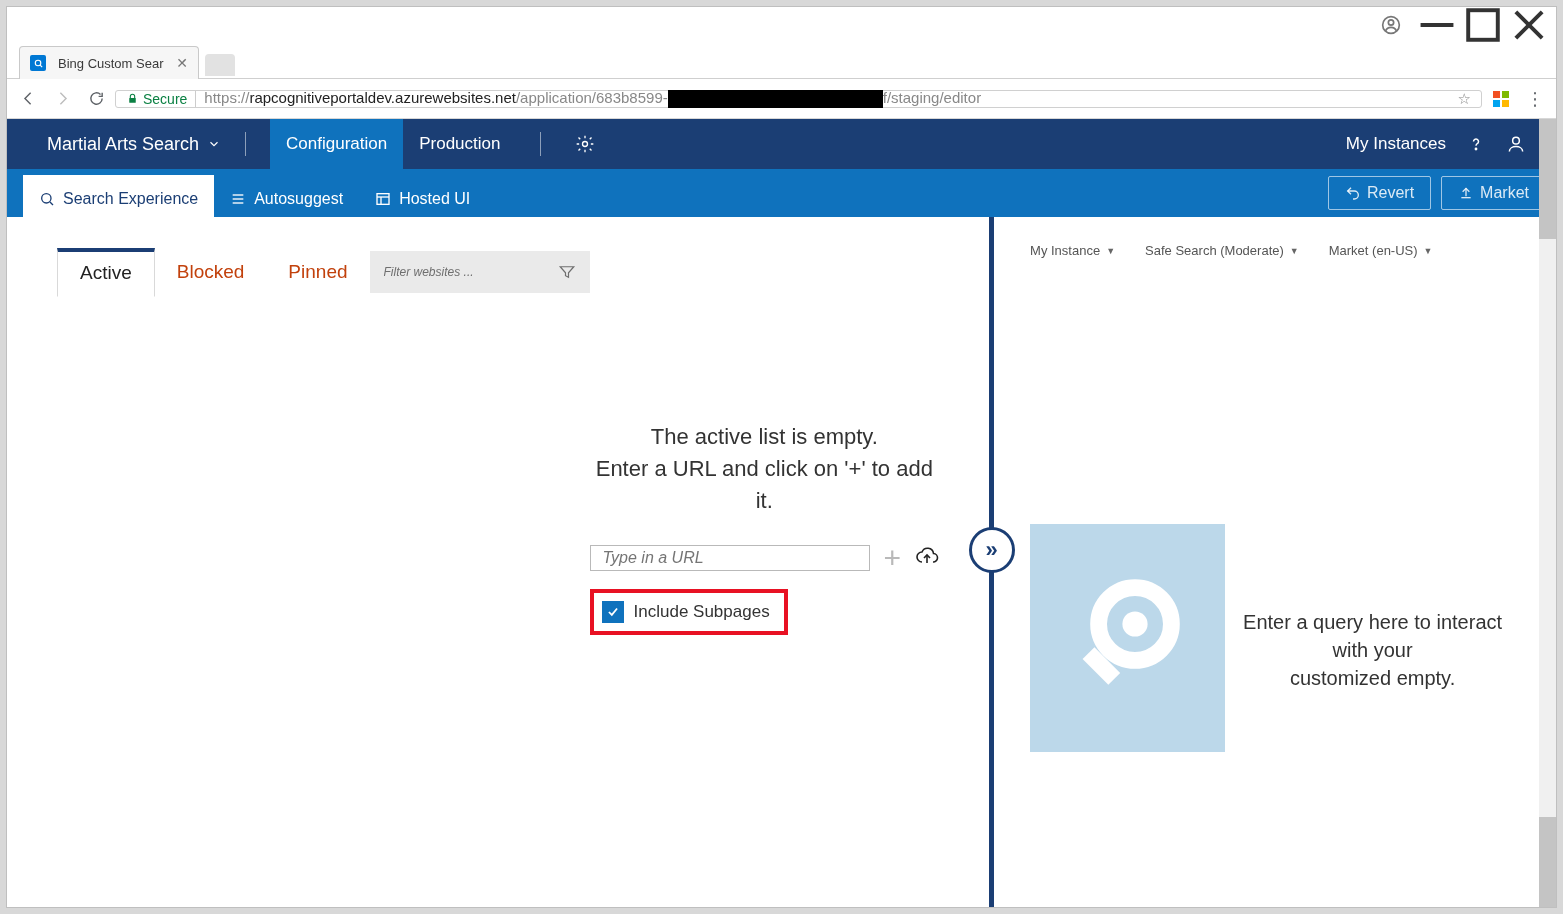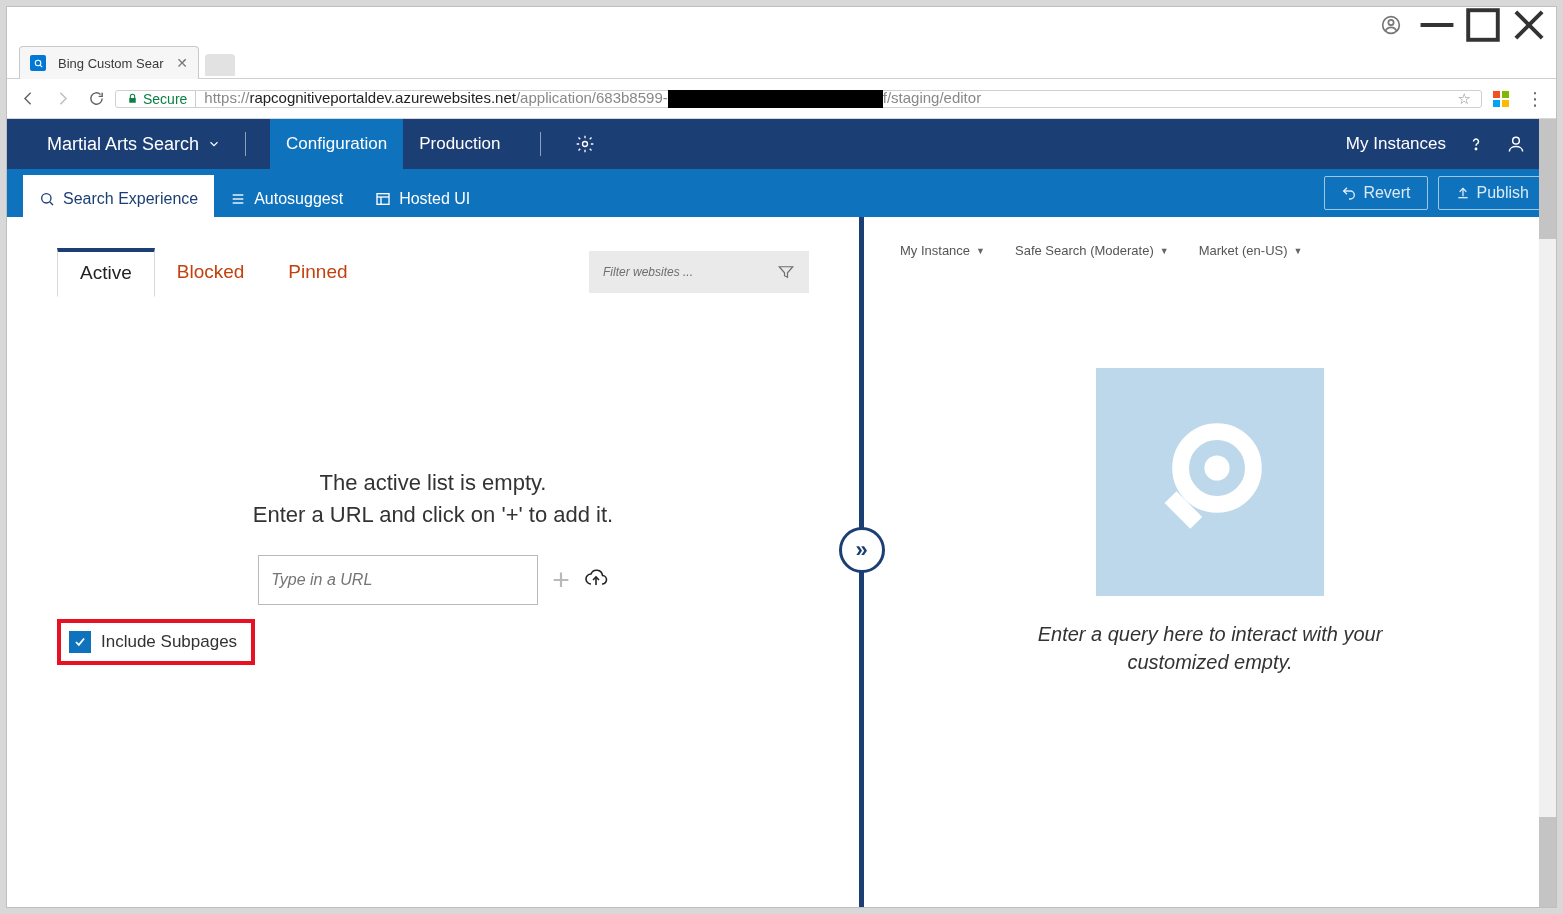--- a/index.html
+++ b/index.html
@@ -39,49 +39,49 @@
 .tn-spacer { flex:1; }
 .tn-icon { width:40px; display:flex; justify-content:center; }
 .tn-icon svg { width:20px; height:20px; stroke:#fff; fill:none; }
 .sub-nav { height:48px; background:#0f72bd; display:flex; align-items:center; padding:0 0 0 16px; color:#fff; font-size:16px; }
 .sn-item { height:48px; display:flex; align-items:center; padding:0 16px; gap:8px; cursor:pointer;margin-top:12px; }
 .sn-item.active { background:#fff; color:#1b3e74; }
 .sn-item svg { width:16px; height:16px; }
 .sn-spacer { flex:1; }
 .sn-action { height:34px; border:1px solid rgba(255,255,255,.6); color:rgba(255,255,255,.85); display:flex; align-items:center; padding:0 16px; margin-right:10px; gap:6px; font-size:16px; border-radius:2px; }
 .workspace { flex:1; display:flex; position:relative; background:#fff; }
-.left-pane { flex:0 0 852px; padding:34px 50px 0 50px; display:flex; flex-direction:column; position:relative; }
+.left-pane { flex:0 0 852px; padding:34px 50px 0 50px; display:flex; flex-direction:row; position:relative; }
 .divider { width:5px; background:#1b3e74; position:relative; }
 .div-handle { position:absolute; top:310px; left:50%; transform:translateX(-50%); width:46px; height:46px; background:#fff; border:3px solid #1b3e74; border-radius:50%; display:flex; align-items:center; justify-content:center; color:#1b3e74; font-size:22px; font-weight:bold; }
 .right-pane { flex:1; padding:26px 36px 0 36px; display:flex; flex-direction:column; }
 .tabs-row { display:flex; align-items:flex-start; }
 .content-tab { padding:10px 22px 12px; font-size:19px; color:#c2410c; cursor:pointer; }
 .content-tab.active { color:#222; border:1px solid #d9d9d9; border-top:4px solid #1b3e74; border-bottom-color:#fff; background:#fff; margin-top:-3px; }
 .tabs-flex { flex:1; }
 .filter-box { width:220px; height:42px; background:#eaeaea; display:flex; align-items:center; padding:0 14px; font-size:12px; color:#6f6f6f; font-style:italic; justify-content:space-between; }
 .filter-box svg { width:18px; height:18px; stroke:#6f6f6f; fill:none; }
 .empty-state { margin-top:170px; display:flex; flex-direction:column; align-items:center; }
 .empty-msg { font-size:22px; color:#333; text-align:center; line-height:1.45; font-weight:300; }
 .url-row { margin-top:24px; display:flex; align-items:center; gap:14px; }
-.url-input { width:280px; height:50px; border:1px solid #b9b9b9; padding:0 12px; font-size:16px; font-style:italic; color:#404040; }
+.url-input { width:280px; height:26px; border:1px solid #b9b9b9; padding:0 12px; font-size:16px; font-style:italic; color:#404040; }
 .plus-btn { font-size:30px; color:#b9b9b9; font-weight:300; }
 .cloud-btn svg { width:24px; height:24px; stroke:#222; fill:none; stroke-width:1.6; }
 .sub-row { margin-top:14px; display:flex; align-items:flex-start; gap:10px; align-self:flex-start; margin-left:0; }
 .highlight-box { border:4px solid #e81123; padding:8px 14px 8px 8px; display:flex; align-items:center; gap:10px; }
 .chk { width:22px; height:22px; background:#0f72bd; display:flex; align-items:center; justify-content:center; }
 .chk svg { width:14px; height:14px; stroke:#fff; stroke-width:3; fill:none; }
 .sub-label { font-size:17px; color:#333; }
 .query-row { display:flex; align-items:center; border-bottom:1px solid #c9c9c9; padding-bottom:4px; }
 .query-input { flex:1; border:none; font-size:19px; font-style:italic; color:#888; outline:none; }
 .search-mag { color:#0f72bd; }
 .search-mag svg { width:26px; height:26px; stroke:#0f72bd; fill:none; stroke-width:2; }
 .dd-row { display:flex; gap:30px; font-size:13px; color:#555; }
 .dd-item { display:flex; align-items:center; gap:6px; cursor:pointer; }
 .dd-caret { font-size:9px; color:#666; }
-.preview-center { flex:1; display:flex; flex-direction:column; align-items:center; justify-content:flex-start; margin-top:110px;font-style:italic; }
+.preview-center { flex:1; display:flex; flex-direction:row; align-items:center; justify-content:flex-start; margin-top:110px; }
 .preview-img { width:228px; height:228px; background:#bcd8ea; display:flex; align-items:center; justify-content:center; position:relative; }
 .preview-msg { margin-top:24px; font-size:20px; color:#333; text-align:center; font-weight:300; line-height:1.4; }
 .scrollbar { position:absolute; right:0; top:0; width:17px; height:100%; background:#f0f0f0; }
 .scrollbar .thumb { position:absolute; top:0; width:100%; height:120px; background:#c4c4c4; }
 .scrollbar .thumb2 { position:absolute; bottom:0; width:100%; height:90px; background:#c4c4c4; }
 </style>
 </head>
 <body>
 
 <div class="win-frame">
@@ -233,21 +233,21 @@
             <path d="M4 9h10a6 6 0 0 1 0 12h-2"></path>
           </svg>
         <span>Revert</span>
       </div>
       <div class="sn-action">
         <svg viewBox="0 0 24 24" width="16" height="16" fill="none" stroke="currentColor" stroke-width="2">
             <path d="M12 17V5"></path>
             <path d="M7 10l5-5 5 5"></path>
             <path d="M5 19h14"></path>
           </svg>
-        <span>Publish</span>
+        <span>Market</span>
       </div>
     </div>
 
     <div class="workspace">
       <div class="left-pane">
         <div class="tabs-row">
           <div class="content-tab active">Active</div>
           <div class="content-tab">Blocked</div>
           <div class="content-tab">Pinned</div>
           <div class="tabs-flex"></div>

